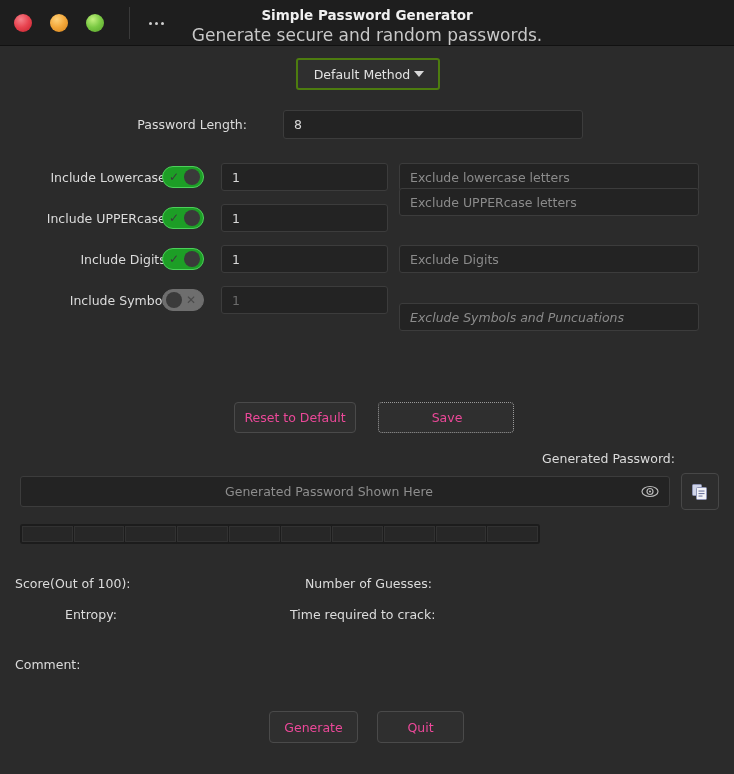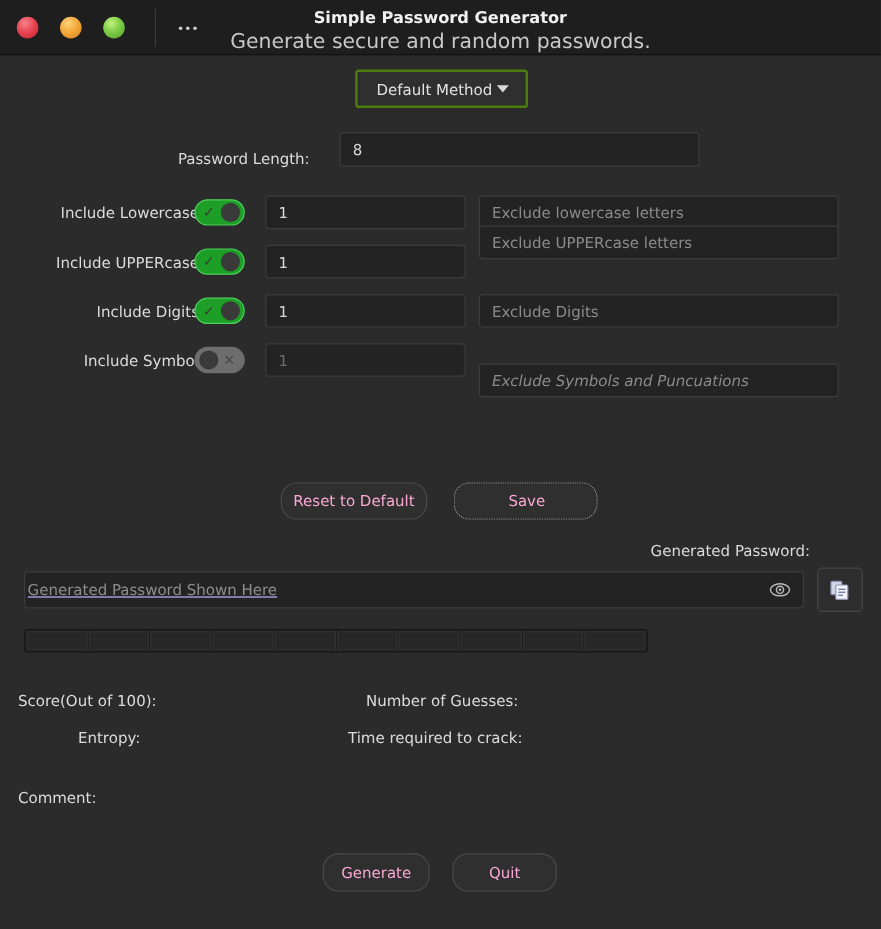--- a/index.html
+++ b/index.html
@@ -89,22 +89,22 @@
     box-sizing: border-box;
     padding: 0 10px;
     outline: none;
   }
   .field::placeholder { color: #8b8b8b; }
   .field:disabled { color: #6c6c6c; }
 
   .btn {
     background: #2f2f2f;
     border: 1px solid #4a4a4a;
-    border-radius: 13px;
-    color: #f9a8d4;
+    border-radius: 4px;
+    color: #ec4899;
     font-family: "DejaVu Sans", "Liberation Sans", sans-serif;
     font-size: 12.5px;
     box-sizing: border-box;
     cursor: default;
   }
   .btn.focus-ring {
     border: 1px dotted #9a9a9a;
   }
 
   .lbl {
@@ -136,21 +136,21 @@
   }
   .caret {
     width: 0; height: 0;
     border-left: 5px solid transparent;
     border-right: 5px solid transparent;
     border-top: 6px solid #d8d8d8;
     margin-right: 14px;
   }
 
   
-  #pwlen-label { left: 43px; top: 117px; width: 215px; margin-top: 8px; }
+  #pwlen-label { left: 32px; top: 117px; width: 215px; }
   #pwlen-input {
     position: absolute;
     left: 283px; top: 110px;
     width: 300px; height: 29px;
   }
 
   
   .row-label { width: 215px; }
   .toggle {
     position: absolute;
@@ -193,45 +193,44 @@
     width: 167px; height: 28px;
   }
   .exclude-input {
     position: absolute;
     left: 399px;
     width: 300px; height: 28px;
   }
 
   
   #reset-button  { position: absolute; left: 234px; top: 402px; width: 122px; height: 31px; }
-  #save-button   { position: absolute; left: 378px; top: 402px; width: 120px; height: 31px; padding-left: 8px; }
+  #save-button   { position: absolute; left: 378px; top: 402px; width: 136px; height: 31px; padding-left: 8px; }
 
   
   #genpw-label { left: 0; top: 451px; width: 675px; text-align: right; }
   #genpw-wrap {
     position: absolute;
     left: 20px; top: 476px;
     width: 650px; height: 31px;
     background: #232323;
     border: 1px solid #3c3c3c;
     border-radius: 3px;
     display: flex;
     align-items: center;
     box-sizing: border-box;
   }
   #genpw-input {
     flex: 1;
     background: transparent;
     border: none;
     outline: none;
-    text-align: left;
+    text-align: center;
     font-size: 12.5px;
     color: #c4b5fd;
     font-family: "DejaVu Sans", "Liberation Sans", sans-serif;
-    text-decoration: underline;
   }
   #genpw-input::placeholder { color: #8e8e8e; }
   #eye-toggle {
     width: 26px; height: 22px;
     display: flex;
     align-items: center;
     justify-content: center;
     margin-right: 6px;
     cursor: default;
   }

